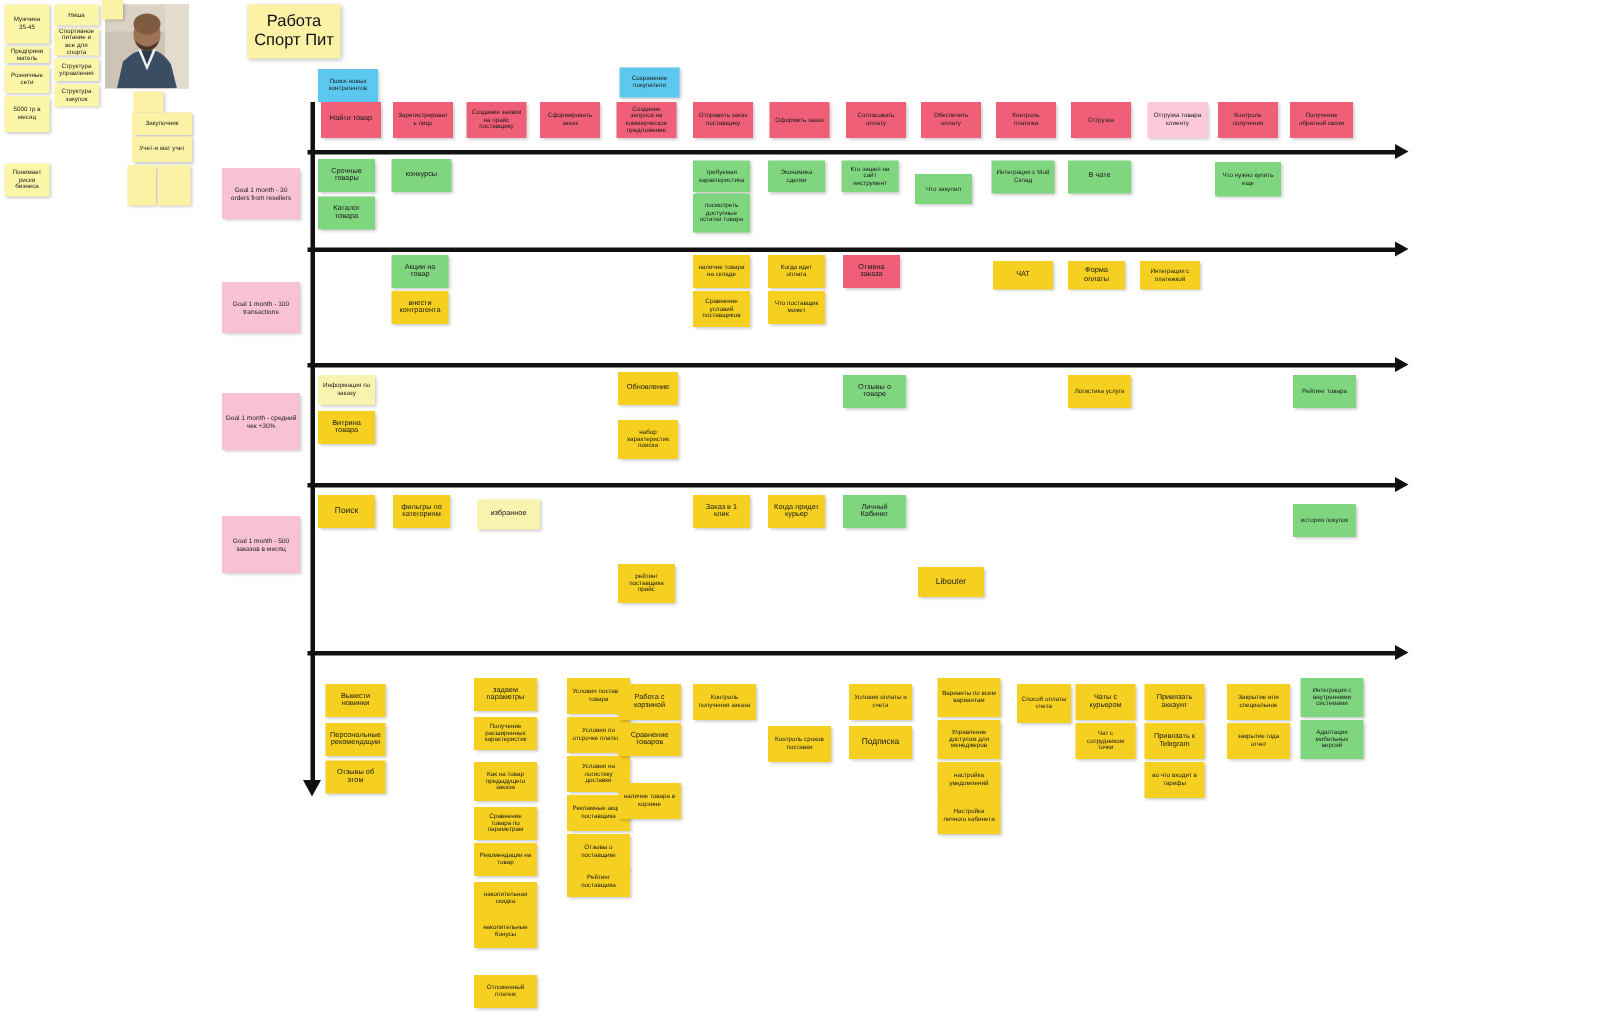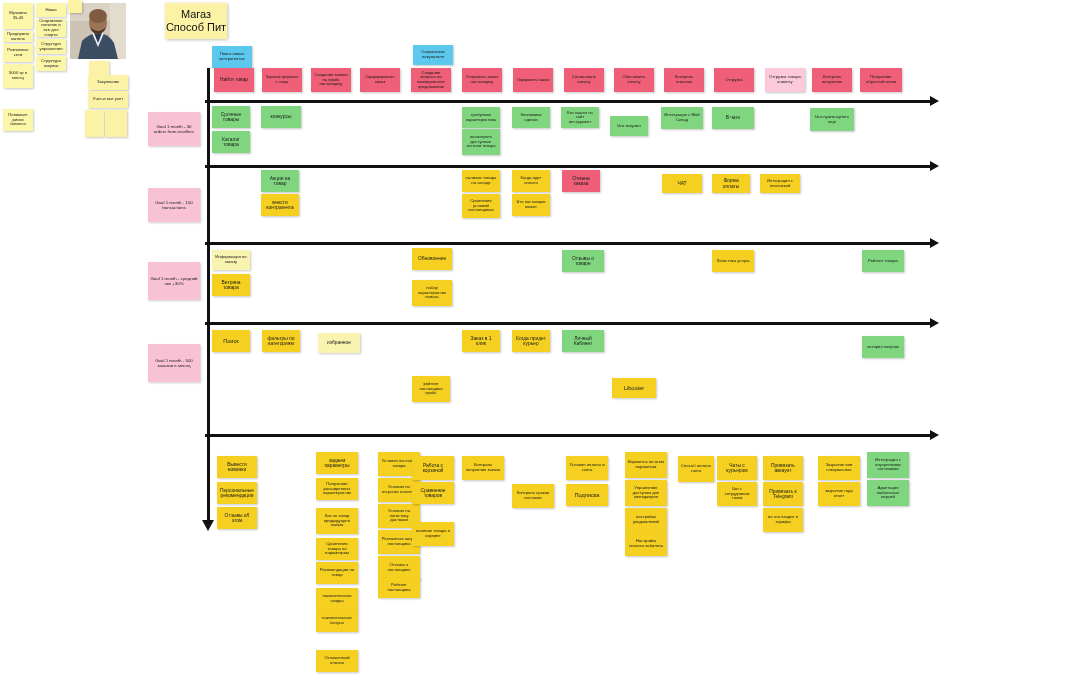--- a/index.html
+++ b/index.html
@@ -106,22 +106,22 @@
       <path d="M22 30 L28 44 L34 30 Z" fill="#eef1f4"></path>
       <path d="M24 30 L28 40 L32 30 Z" fill="#2a3a4c"></path>
       <ellipse cx="28" cy="20" rx="9" ry="11" fill="#9c7354"></ellipse>
       <ellipse cx="28" cy="13" rx="9" ry="7" fill="#7e5b41"></ellipse>
       <path d="M20 24 Q28 32 36 24 Q34 30 28 31 Q22 30 20 24 Z" fill="#4a3528"></path>
     </svg>
   </div>
 
   <div id="title" style="left:165px;top:3px;width:62px;height:36px;">
     <span>
-      <span>Магаз</span><br>
-      <span>Способ Пит</span>
+      <span>Работа</span><br>
+      <span>Спорт Пит</span>
     </span>
   </div>
 
   <div id="dyn">
       <div class="note lightyellow" style="left: 3px; top: 3px; width: 30px; height: 26px;">Мужчина 35-45</div>
       <div class="note lightyellow" style="left: 36px; top: 3px; width: 30px; height: 14px;">Ниша</div>
       <div class="note lightyellow" style="left: 36px; top: 19px; width: 30px; height: 18px;">Спортивное питание и все для спорта</div>
       <div class="note lightyellow" style="left: 3px; top: 31px; width: 30px; height: 11px;">Предприниматель</div>
       <div class="note lightyellow" style="left: 36px; top: 39px; width: 30px; height: 15px;">Структура управления</div>
       <div class="note lightyellow" style="left: 3px; top: 44px; width: 30px; height: 18px;">Розничные сети</div>

